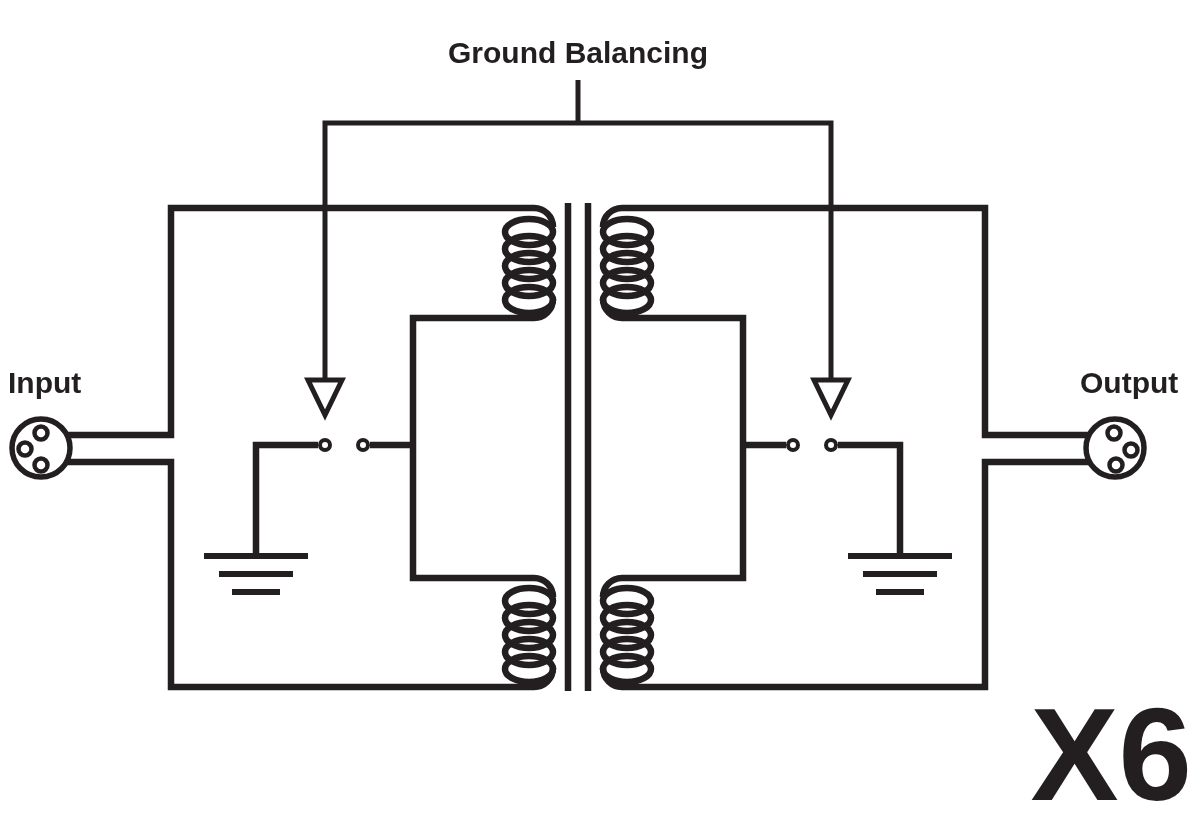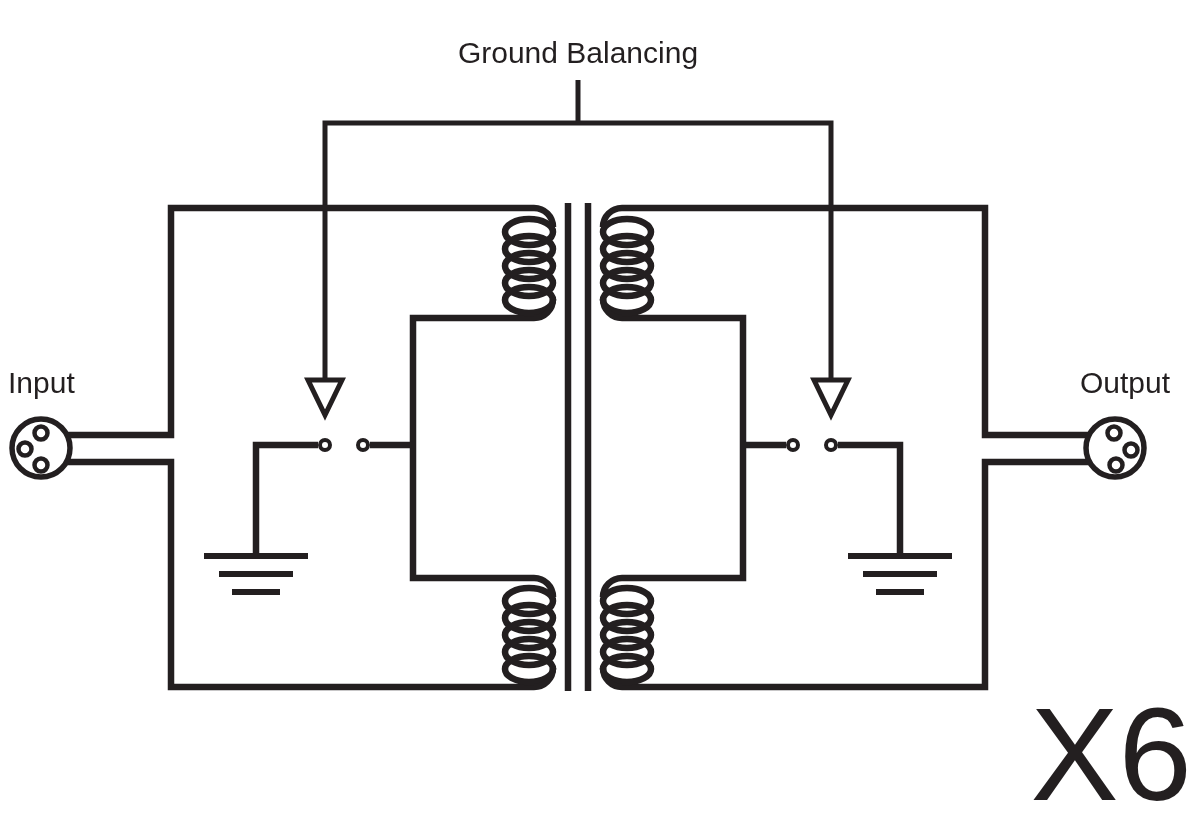--- a/index.html
+++ b/index.html
@@ -4,20 +4,21 @@
 <style>
   :root { --line-color: #231f20; --bg-color: #ffffff; }
   html, body { margin: 0; padding: 0; background: var(--bg-color); }
   .stage {
     position: relative;
     width: 1200px;
     height: 819px;
     background: var(--bg-color);
     font-family: "Liberation Sans", sans-serif;
     overflow: hidden;
+    font-weight: bold;
   }
   svg { display: block; }
   .wire  { stroke: var(--line-color); stroke-width: 6.5; fill: none; stroke-linejoin: miter; stroke-linecap: butt; }
   .thin  { stroke: var(--line-color); stroke-width: 5;   fill: none; }
   .gnd   { stroke: var(--line-color); stroke-width: 6;   fill: none; stroke-linecap: butt; }
   .coil  { stroke: var(--line-color); stroke-width: 6.5; fill: none; }
   .arrowhead { stroke: var(--line-color); stroke-width: 5; fill: var(--bg-color); stroke-linejoin: miter; }
   .contact   { stroke: var(--line-color); stroke-width: 4; fill: var(--bg-color); }
   .xlr-ring  { stroke: var(--line-color); stroke-width: 5.5; fill: var(--bg-color); }
   .xlr-pin   { stroke: var(--line-color); stroke-width: 4.5; fill: var(--bg-color); }

